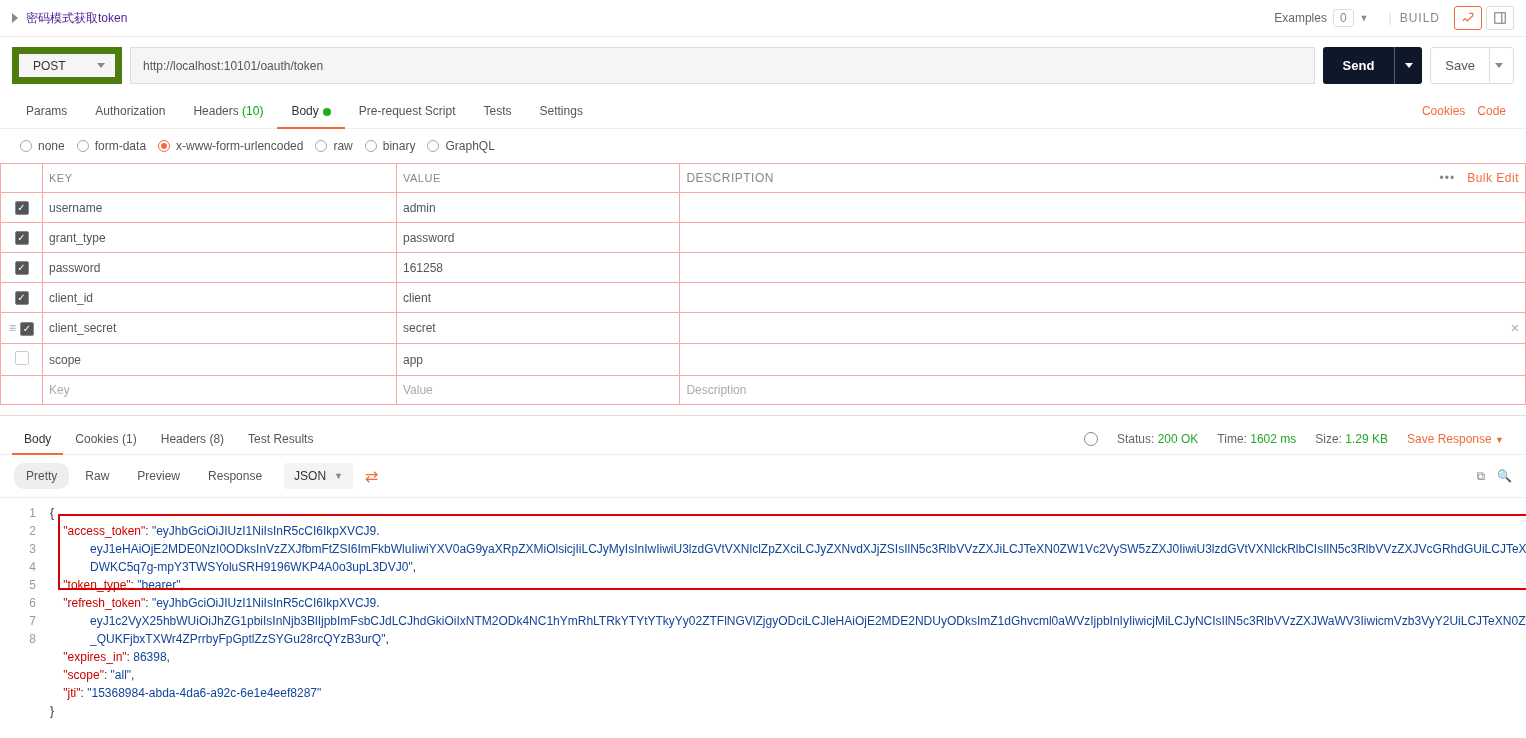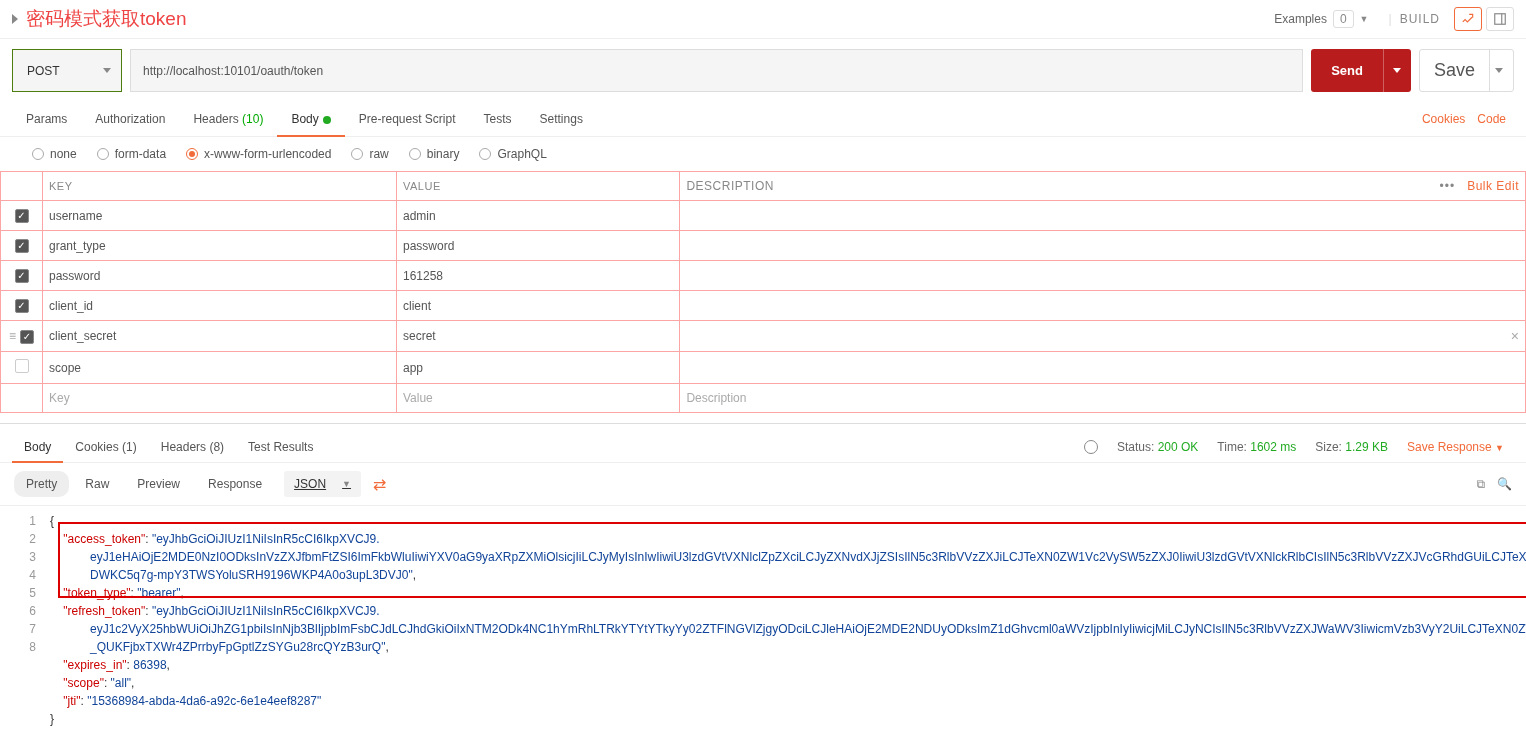--- a/index.html
+++ b/index.html
@@ -1,46 +1,46 @@
 <!DOCTYPE html>
 <html><head>
 <meta charset="utf-8">
 <style>
 * { margin:0; padding:0; box-sizing:border-box; font-family:-apple-system,BlinkMacSystemFont,"Segoe UI",Arial,sans-serif; font-size:12px; }
 body { background:#fff; color:#333; width:1526px; }
 .top-bar { display:flex; align-items:center; padding:6px 12px; border-bottom:1px solid #eee; }
 .tri { display:inline-block; width:0; height:0; border-top:5px solid transparent; border-bottom:5px solid transparent; border-left:6px solid #888; margin-right:8px; cursor:pointer; }
-.title { font-size:19px; color:#ef4444; }
+.title { font-size:12px; color:#4c1d95; }
 .spacer { flex:1; }
 .examples { color:#666; display:flex; align-items:center; gap:6px; margin-right:12px; }
 .examples .badge { border:1px solid #ddd; padding:1px 6px; border-radius:3px; color:#888; }
 .build { color:#888; letter-spacing:1px; margin-right:10px; }
 .icon-btn { width:28px; height:24px; display:flex; align-items:center; justify-content:center; border:1px solid #ddd; border-radius:3px; margin-left:4px; cursor:pointer; }
 .icon-btn.active { border-color:#f26b3a; }
 .req-bar { display:flex; gap:8px; padding:10px 12px; align-items:stretch; }
-.method-sel { display:flex; align-items:center; padding:0 38px 0 14px; border:1px solid #4d7c0f; background:#f5f5f5; position:relative; cursor:pointer; min-width:110px; }
+.method-sel { display:flex; align-items:center; padding:0 38px 0 14px; border:7px solid #4d7c0f; background:#f5f5f5; position:relative; cursor:pointer; min-width:110px; }
 .method-sel .caret,.save-wrap .caret,.send-btn .caret-w { position:absolute; right:10px; width:0; height:0; border-left:4px solid transparent; border-right:4px solid transparent; }
 .method-sel .caret,.save-wrap .caret { border-top:5px solid #888; }
 .url-input { flex:1; border:1px solid #ddd; background:#f5f5f5; padding:0 12px; display:flex; align-items:center; color:#555; }
-.send-btn { display:flex; align-items:center; background:#b91c1c; color:#fff; border-radius:3px; overflow:hidden; cursor:pointer; }
+.send-btn { display:flex; align-items:center; background:#0f172a; color:#fff; border-radius:3px; overflow:hidden; cursor:pointer; }
 .send-btn .lbl { padding:10px 20px; font-weight:600; font-size:13px; }
 .send-btn .split { width:28px; height:100%; border-left:1px solid rgba(255,255,255,.3); display:flex; align-items:center; justify-content:center; position:relative; }
 .send-btn .caret-w { border-top:5px solid #fff; position:static; }
 .save-wrap { display:flex; align-items:center; border:1px solid #ddd; border-radius:3px; position:relative; cursor:pointer; color:#555; }
-.save-wrap .lbl { padding:10px 14px; font-size:18px;text-align:center; }
+.save-wrap .lbl { padding:10px 14px; font-size:13px;text-align:center; }
 .save-wrap .split { width:24px; height:100%; border-left:1px solid #ddd; display:flex; align-items:center; justify-content:center; position:relative; }
 .tabs { display:flex; padding:0 12px; border-bottom:1px solid #eee; align-items:center; }
 .tab { padding:10px 14px; color:#555; cursor:pointer; position:relative; }
 .tab.active { color:#333; }
 .tab.active::after { content:""; position:absolute; bottom:-1px; left:0; right:0; height:2px; background:#f26b3a; }
 .green { color:#0a0; }
 .dot-green { width:8px; height:8px; border-radius:50%; background:#2a2; display:inline-block; margin-left:4px; vertical-align:middle; }
 .link-right { margin-left:auto; display:flex; gap:12px; padding-right:8px; }
 .link-right span { color:#f26b3a; cursor:pointer; }
-.radio-row { display:flex; gap:20px; padding:10px 32px; align-items:center; }
+.radio-row { display:flex; gap:12px; padding:10px 20px; align-items:center; }
 .radio { display:flex; align-items:center; gap:6px; cursor:pointer; color:#555; }
 .radio .c { width:12px; height:12px; border:1px solid #aaa; border-radius:50%; display:flex; align-items:center; justify-content:center; }
 .radio.sel .c { border-color:#f26b3a; }
 .radio.sel .c::after { content:""; width:6px; height:6px; border-radius:50%; background:#f26b3a; }
 table { width:100%; border-collapse:collapse; }
 th,td { text-align:left; padding:7px 6px; border:1px solid #fca5a5; font-weight:normal; color:#555; }
 th { color:#888; font-size:11px; letter-spacing:.5px; }
 .chk-col { width:42px; text-align:center; }
 .chk { width:14px; height:14px; border:1px solid #888; border-radius:2px; display:inline-flex; align-items:center; justify-content:center; background:#555; cursor:pointer; }
 .chk.on::after { content:"✓"; color:#fff; font-size:10px; line-height:1; }
@@ -55,21 +55,21 @@
 .rtab { padding:8px 12px; color:#555; cursor:pointer; position:relative; }
 .rtab.active { color:#333; }
 .rtab.active::after { content:""; position:absolute; bottom:-1px; left:0; right:0; height:2px; background:#f26b3a; }
 .resp-meta { margin-left:auto; display:flex; align-items:center; gap:19px; color:#666; padding-right:10px; }
 .resp-meta .g { color:#2a2; }
 .resp-meta .save-resp { color:#f26b3a; cursor:pointer; }
 .globe { width:14px; height:14px; border:1px solid #888; border-radius:50%; position:relative; }
 .view-bar { display:flex; align-items:center; gap:4px; padding:8px 14px; border-bottom:1px solid #eee; border-top:1px solid #eee; }
 .pill { padding:6px 12px; cursor:pointer; color:#555; border-radius:10px; }
 .pill.active { background:#eee; }
-.json-sel { display:flex; align-items:center; gap:16px; padding:6px 10px; background:#f3f3f3; border-radius:3px; margin-left:6px; cursor:pointer;text-decoration:underline; }
+.json-sel { display:flex; align-items:center; gap:8px; padding:6px 10px; background:#f3f3f3; border-radius:3px; margin-left:6px; cursor:pointer; }
 .wrap-toggle { margin-left:8px; color:#f26b3a; cursor:pointer; font-size:16px; }
 .view-bar .right-icons { margin-left:auto; display:flex; gap:12px; color:#888; }
 .code-area { display:flex; font-family:Consolas,Monaco,monospace; font-size:12px; padding:6px 0 20px; position:relative; overflow:hidden; }
 .gutter { width:50px; text-align:right; color:#999; padding-right:14px; user-select:none; }
 .gutter div { line-height:18px; }
 .code { flex:1; white-space:pre; line-height:18px; color:#333; overflow:hidden; }
 .k { color:#c00; }
 .s { color:#149; }
 .n { color:#149; }
 .hl-box { position:absolute; border:2px solid #d00; pointer-events:none; }

